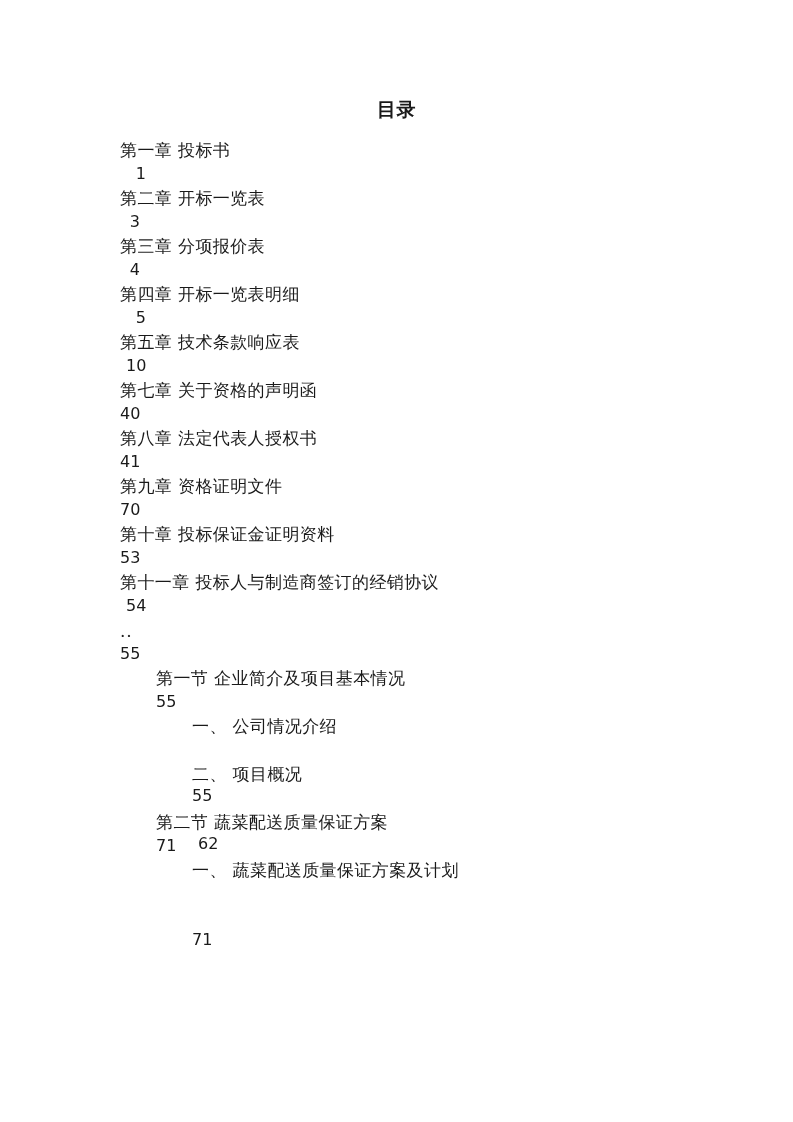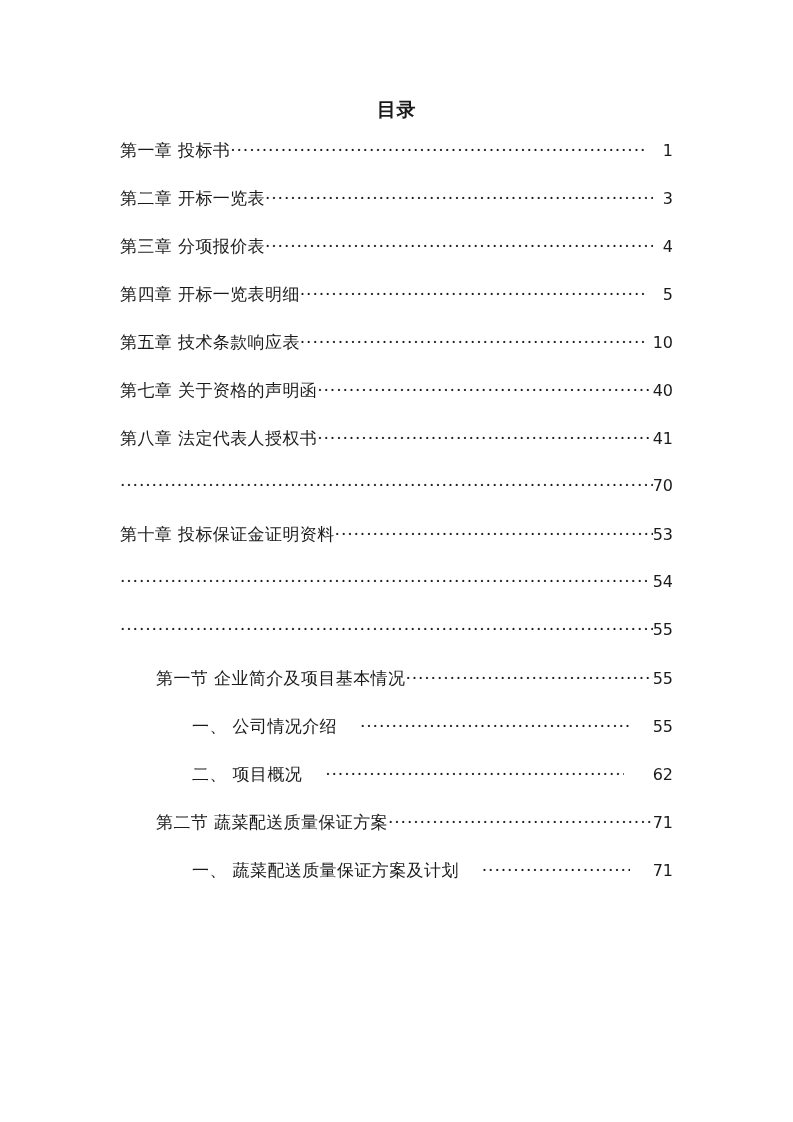--- a/index.html
+++ b/index.html
@@ -48,20 +48,21 @@
 
   .toc-entry {
     display: flex;
     align-items: baseline;
     width: 100%;
     height: 48px;
     font-size: 17px;
     line-height: 24px;
     white-space: nowrap;
     box-sizing: border-box;
+    flex-direction: column;
   }
 
   .toc-entry .label {
     flex: 0 0 auto;
     letter-spacing: 0.4px;
   }
 
   .toc-entry .leader {
     flex: 1 1 auto;
     overflow: hidden;
@@ -133,29 +134,31 @@
         <span class="label">第七章  关于资格的声明函</span>
         <span class="leader"></span>
         <span class="pageno">40</span>
       </div>
       <div class="toc-entry lvl-1">
         <span class="label">第八章  法定代表人授权书</span>
         <span class="leader"></span>
         <span class="pageno">41</span>
       </div>
       <div class="toc-entry lvl-1">
+        <span class="label">第九章  资格证明文件</span>
         <span class="leader"></span>
         <span class="pageno">70</span>
       </div>
       <div class="toc-entry lvl-1">
         <span class="label">第十章  投标保证金证明资料</span>
         <span class="leader"></span>
         <span class="pageno">53</span>
       </div>
       <div class="toc-entry lvl-1 sp-before">
+        <span class="label">第十一章  投标人与制造商签订的经销协议</span>
         <span class="leader"></span>
         <span class="pageno">54</span>
       </div>
       <div class="toc-entry lvl-1">
         <span class="leader"></span>
         <span class="pageno">55</span>
       </div>
       <div class="toc-entry lvl-2">
         <span class="label">第一节  企业简介及项目基本情况</span>
         <span class="leader"></span>

